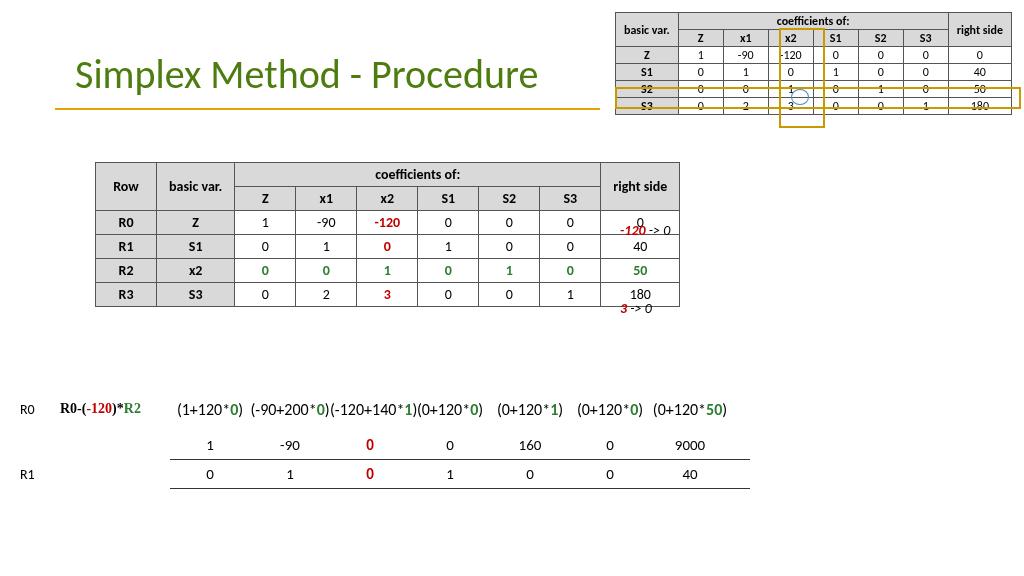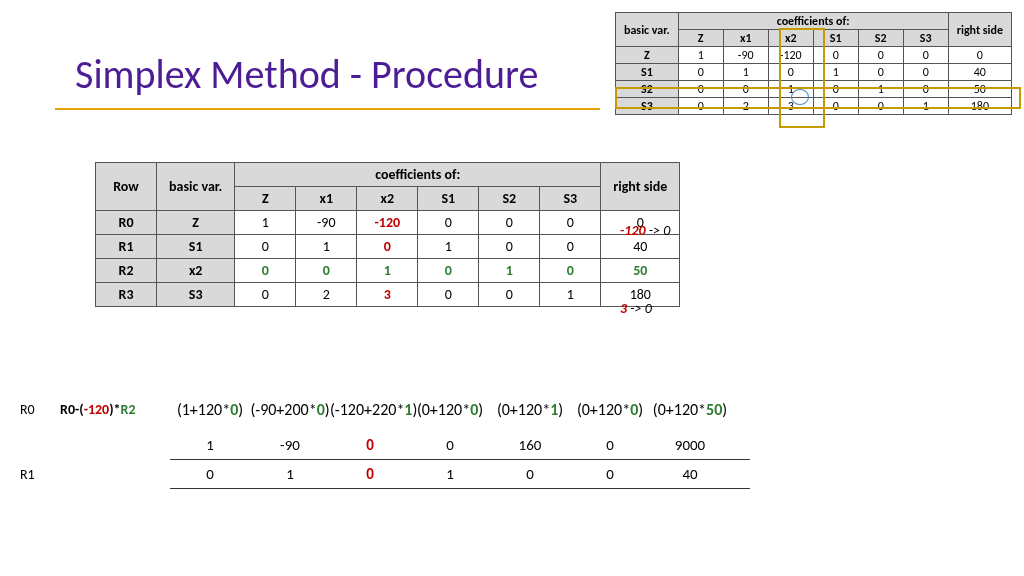--- a/index.html
+++ b/index.html
@@ -11,21 +11,21 @@
     background: #fff;
     position: relative;
     overflow: hidden;
   }
   .title {
     position: absolute;
     left: 75px;
     top: 50px;
     font-size: 40px;
     font-weight: 300;
-    color: #4c1d95;
+    color: #4d7c0f;
   }
   .title-underline {
     position: absolute;
     left: 55px;
     top: 108px;
     width: 545px;
     height: 2px;
     background: #e6a200;
   }
 
@@ -119,20 +119,21 @@
     display: flex;
     align-items: center;
     height: 28px;
   }
   .comp-label {
     width: 40px;
   }
   .comp-formula {
     width: 110px;
     font-weight: bold;
+    font-family: Liberation Serif, serif;
   }
   .comp-cell {
     width: 80px;
     text-align: center;
     font-size: 16px;
   }
   .comp-big {
     font-size: 15px;
   }
   .hr-line {
@@ -275,21 +276,21 @@
 <div class="note" style="left:620px; top:300px;"><span class="red">3</span><span> -&gt; 0</span></div>
 
 <div class="comp">
   <div class="comp-row">
     <div class="comp-label">R0</div>
     <div class="comp-formula">
       <span>R0-(</span><span class="red">-120</span><span>)*</span><span class="green">R2</span>
     </div>
     <div class="comp-cell"><span>(1+120*</span><span class="green">0</span><span>)</span></div>
     <div class="comp-cell"><span>(-90+200*</span><span class="green">0</span><span>)</span></div>
-    <div class="comp-cell"><span>(-120+220*</span><span class="green">1</span><span>)</span></div>
+    <div class="comp-cell"><span>(-120+140*</span><span class="green">1</span><span>)</span></div>
     <div class="comp-cell"><span>(0+120*</span><span class="green">0</span><span>)</span></div>
     <div class="comp-cell"><span>(0+120*</span><span class="green">1</span><span>)</span></div>
     <div class="comp-cell"><span>(0+120*</span><span class="green">0</span><span>)</span></div>
     <div class="comp-cell"><span>(0+120*</span><span class="green">50</span><span>)</span></div>
   </div>
   <div class="comp-row" style="margin-top:8px;">
     <div class="comp-label"></div>
       <div class="comp-formula"></div>
     <div class="comp-cell comp-big">1</div>
     <div class="comp-cell comp-big">-90</div>

